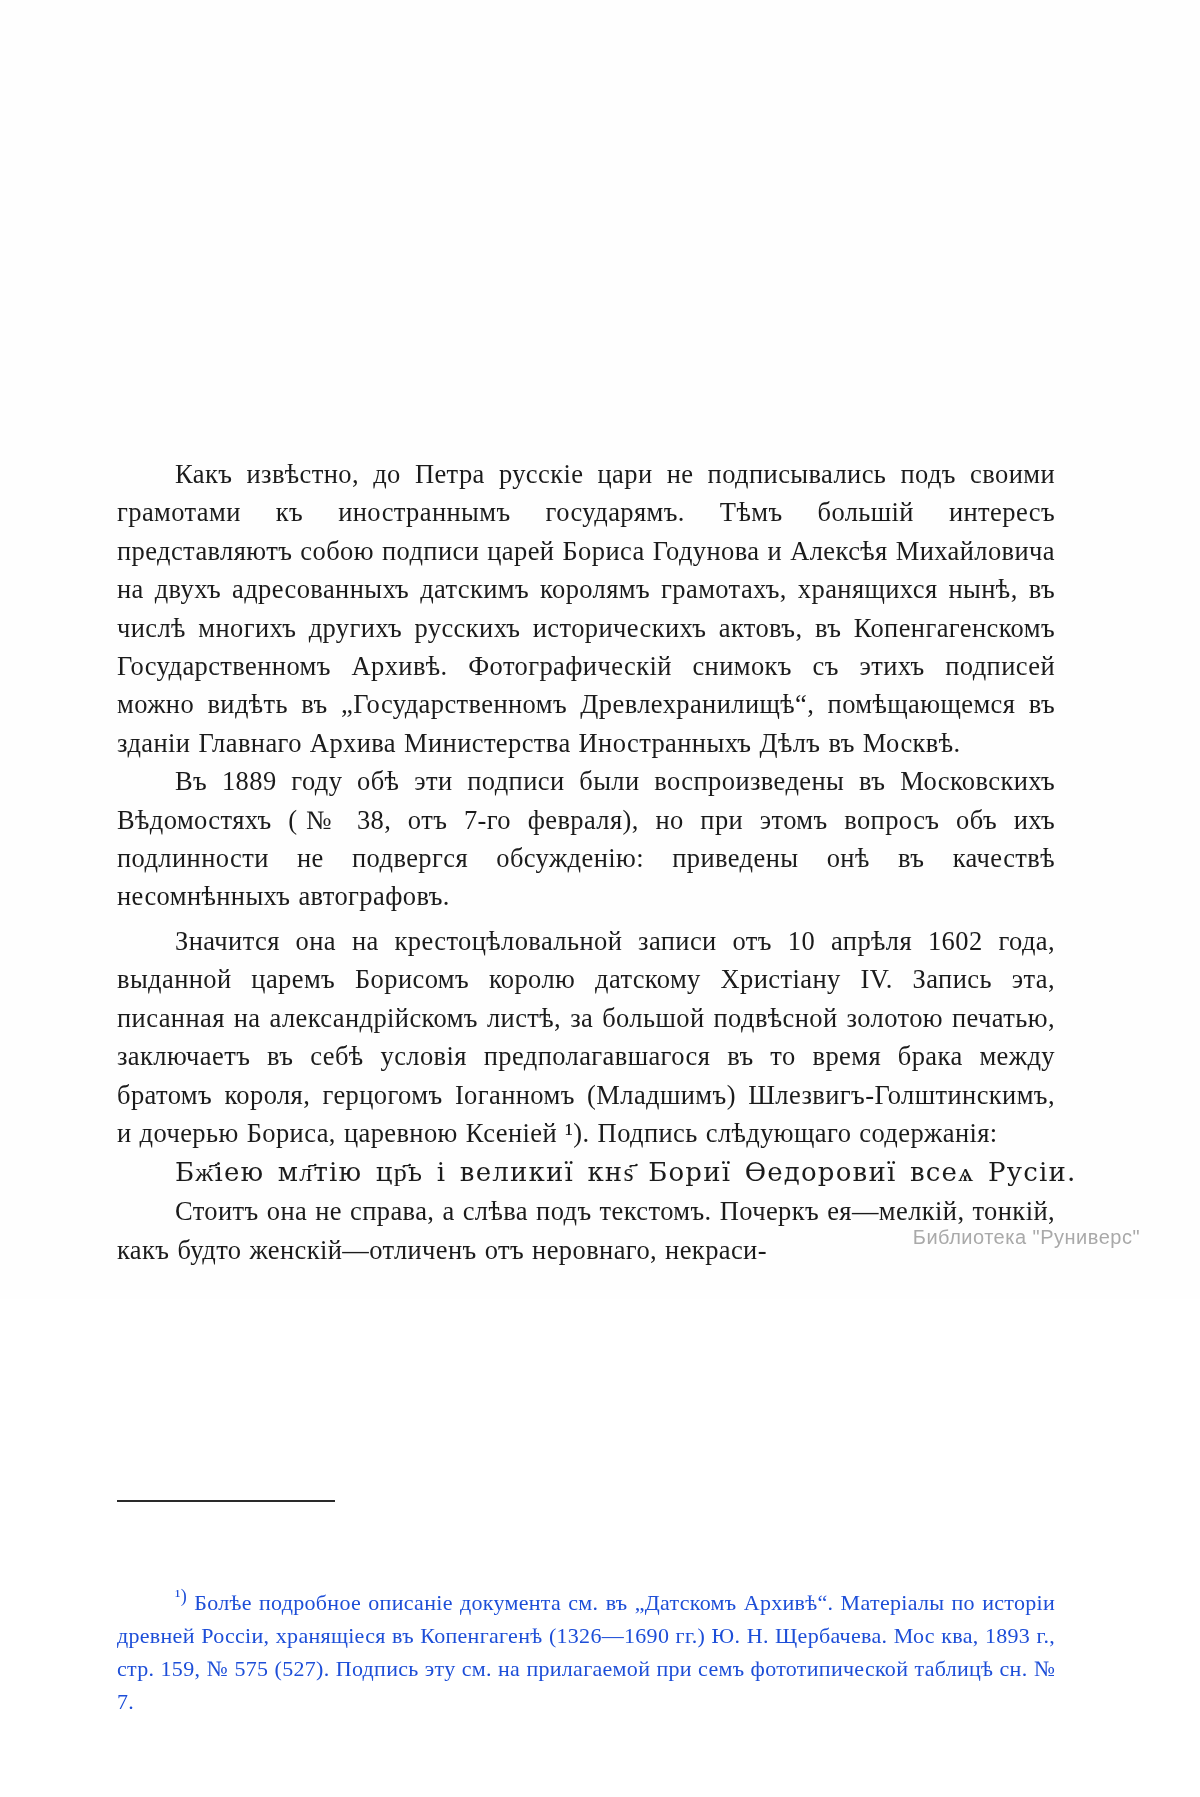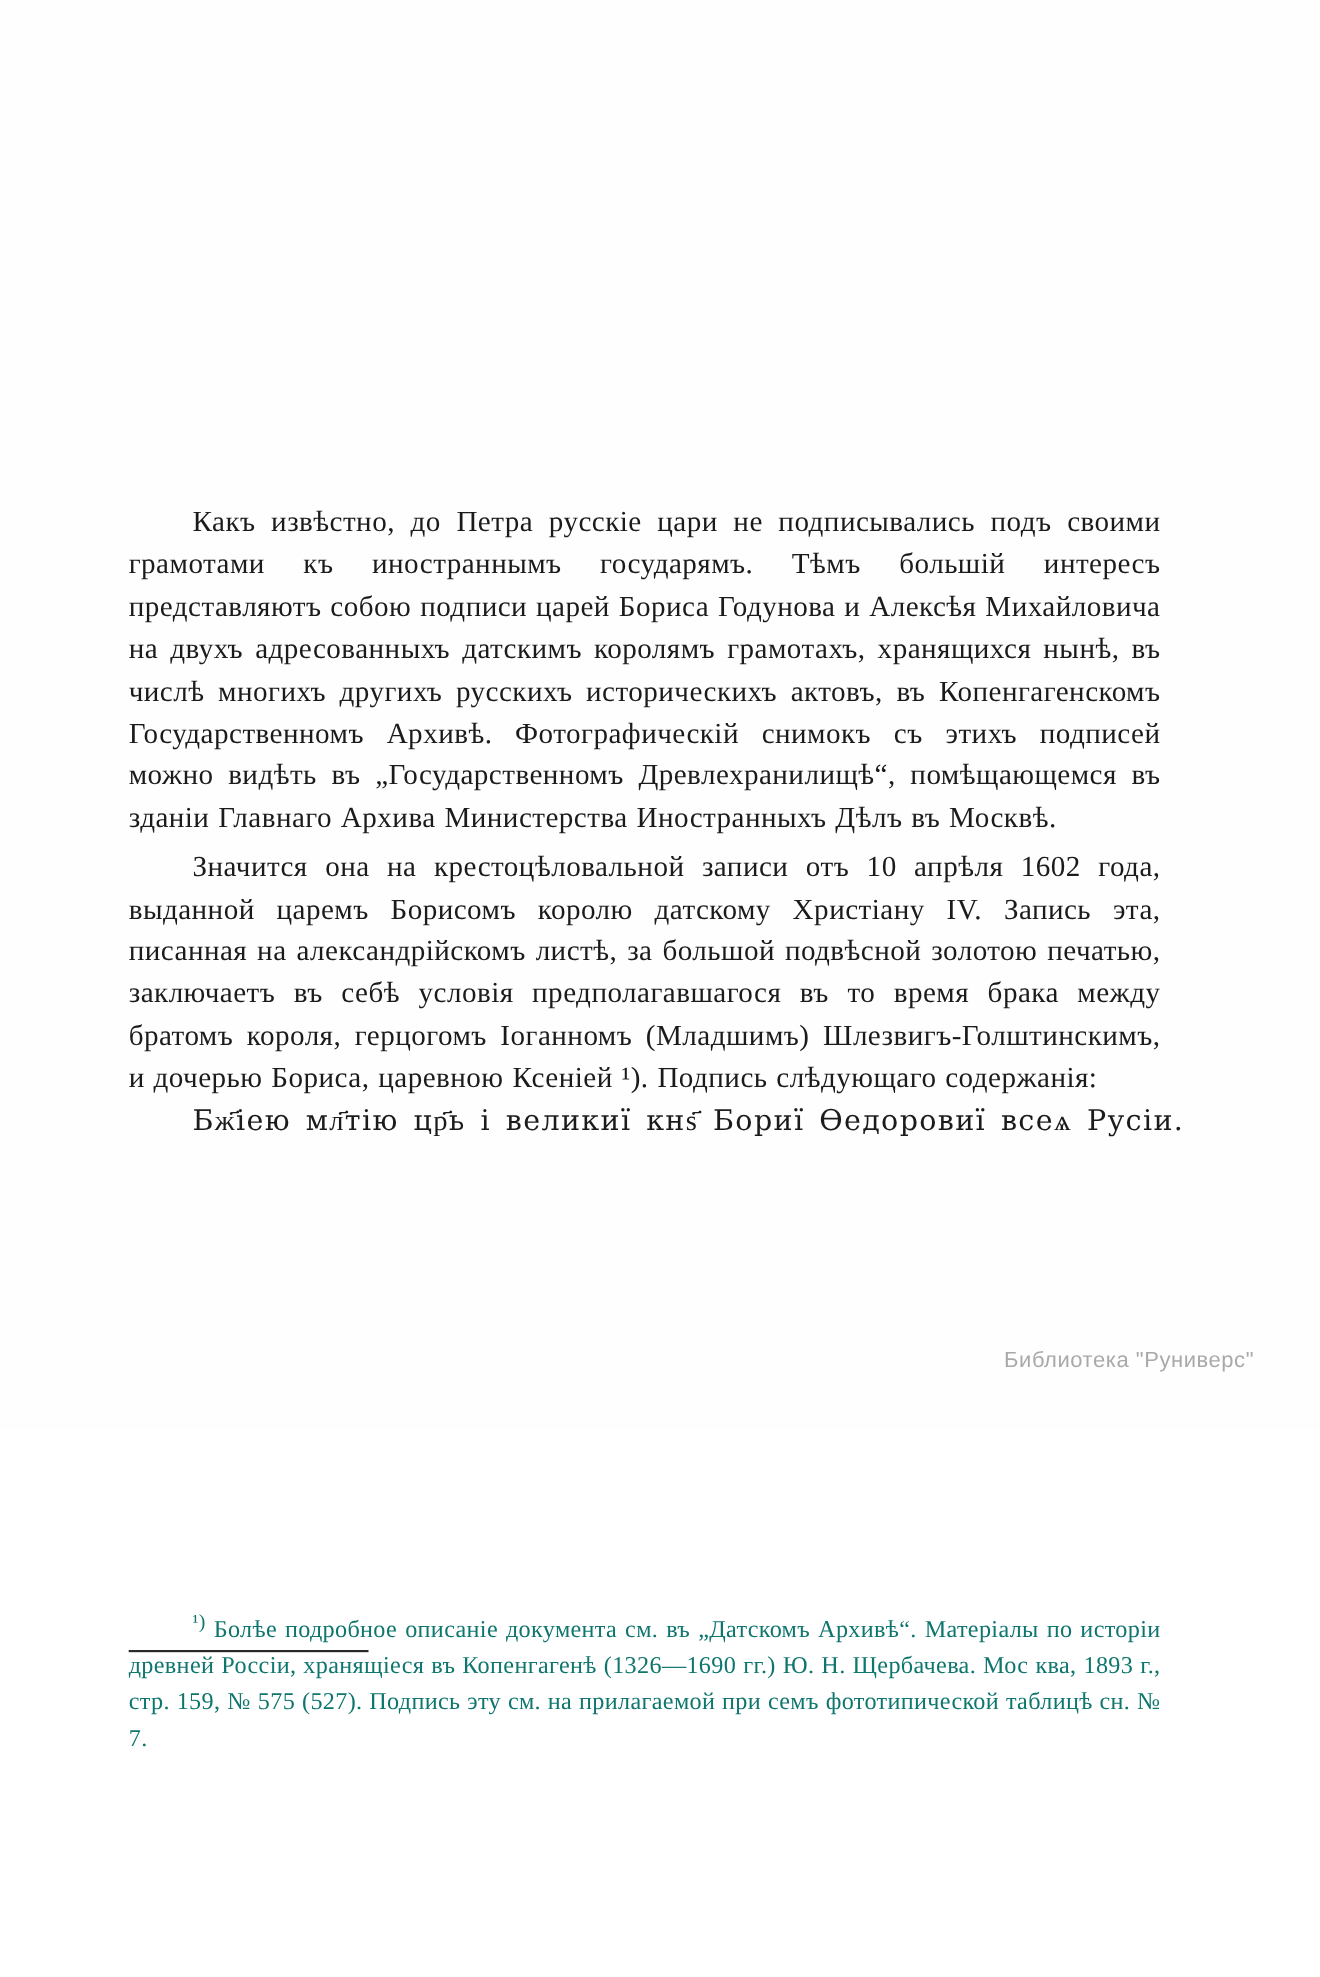--- a/index.html
+++ b/index.html
@@ -59,27 +59,27 @@
     position: absolute;
     left: 117px;
     top: 1500px;
     width: 218px;
     height: 0;
     border-top: 2px solid #2a2a2a;
   }
   .footnote {
     position: absolute;
     left: 117px;
-    top: 1458px;
+    top: 1580px;
     width: 938px;
     font-size: 22px;
     line-height: 33px;
     text-align: justify;
     letter-spacing: 0.3px;
-    color: #0f766e;
+    color: #1d4ed8;
   }
   .footnote .fn-first {
     text-indent: 58px;
     display: block;
   }
   .fn-marker {
     font-size: 18px;
     vertical-align: super;
   }
   .watermark {
@@ -92,23 +92,25 @@
     letter-spacing: 0.5px;
   }
 </style>
 </head>
 <body>
 
 <div class="page">
 
   <div class="text-column">
     <p class="body-par">Какъ извѣстно, до Петра русскіе цари не подписывались подъ своими грамотами къ иностраннымъ государямъ. Тѣмъ большій интересъ представляютъ собою подписи царей Бориса Годунова и Алексѣя Михайловича на двухъ адресованныхъ датскимъ королямъ грамотахъ, хранящихся нынѣ, въ числѣ многихъ другихъ русскихъ историческихъ актовъ, въ Копенгагенскомъ Государственномъ Архивѣ. Фотографическій снимокъ съ этихъ подписей можно видѣть въ „Государственномъ Древлехранилищѣ“, помѣщающемся въ зданіи Главнаго Архива Министерства Иностранныхъ Дѣлъ въ Москвѣ.</p>
+    <p class="body-par">Въ 1889 году обѣ эти подписи были воспроизведены въ Московскихъ Вѣдомостяхъ (№ 38, отъ 7-го февраля), но при этомъ вопросъ объ ихъ подлинности не подвергся обсужденію: приведены онѣ въ качествѣ несомнѣнныхъ автографовъ.</p>
     <div class="par-gap"></div>
     <p class="body-par">Значится она на крестоцѣловальной записи отъ 10 апрѣля 1602 года, выданной царемъ Борисомъ королю датскому Христіану IV. Запись эта, писанная на александрійскомъ листѣ, за большой подвѣсной золотою печатью, заключаетъ въ себѣ условія предполагавшагося въ то время брака между братомъ короля, герцогомъ Іоганномъ (Младшимъ) Шлезвигъ-Голштинскимъ, и дочерью Бориса, царевною Ксеніей ¹). Подпись слѣдующаго содержанія:</p>
     <div class="slavonic-line">Бж҃іею мл҃тію цр҃ь і великиї кнѕ҃ Бориї Ѳедоровиї всеѧ Русіи.</div>
+    <p class="body-par">Стоитъ она не справа, а слѣва подъ текстомъ. Почеркъ ея—мелкій, тонкій, какъ будто женскій—отличенъ отъ неровнаго, некраси-</p>
   </div>
 
   <div class="footnote-rule"></div>
 
   <div class="footnote">
     <span class="fn-first">
       <span class="fn-marker">¹)</span><span> Болѣе подробное описаніе документа см. въ „Датскомъ Архивѣ“. Матеріалы по исторіи древней Россіи, хранящіеся въ Копенгагенѣ (1326—1690 гг.) Ю. Н. Щербачева. Мос ква, 1893 г., стр. 159, № 575 (527). Подпись эту см. на прилагаемой при семъ фототипической таблицѣ сн. № 7.</span>
     </span>
   </div>
 

